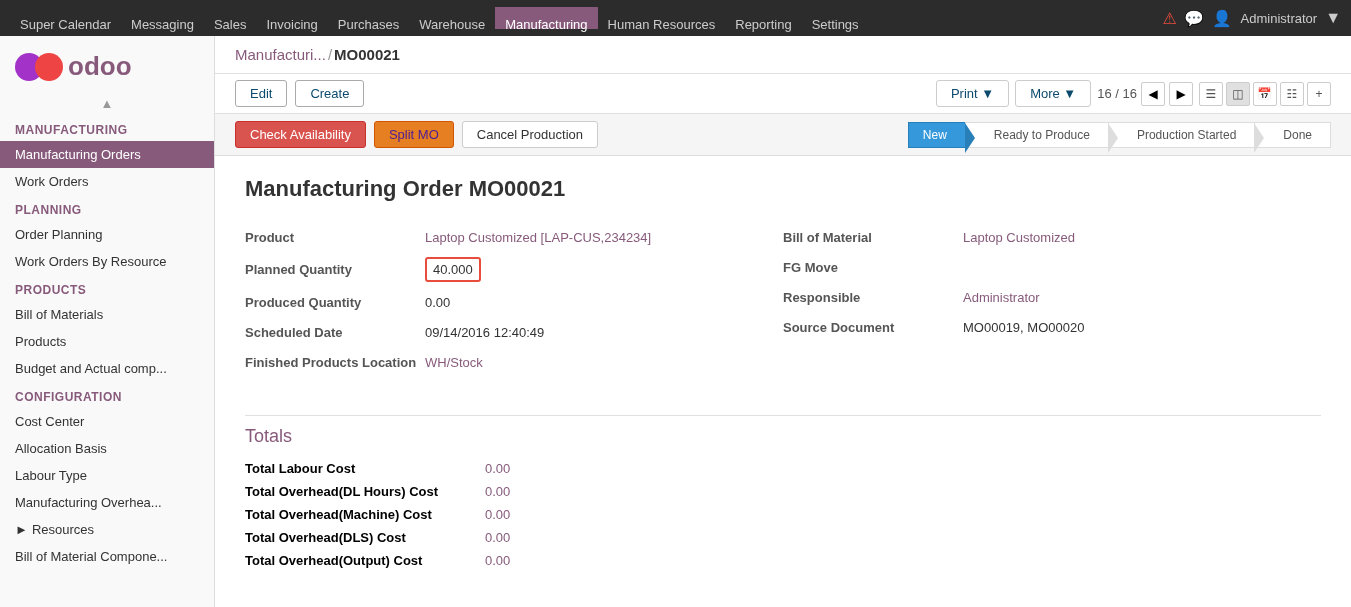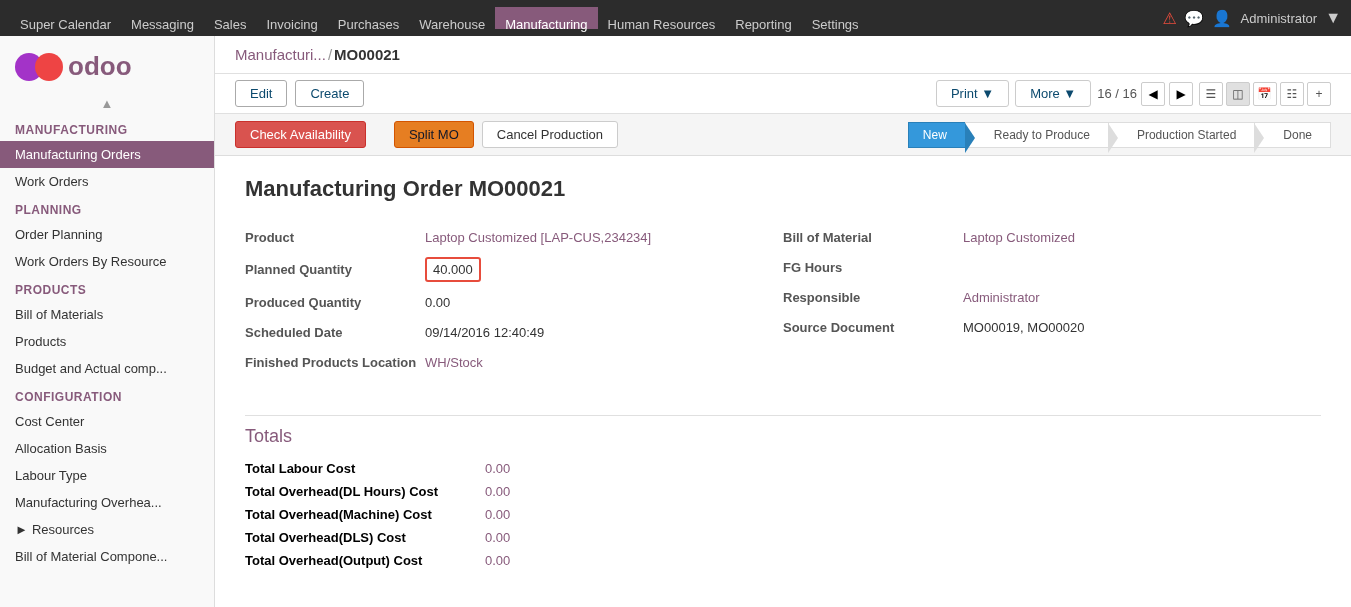--- a/index.html
+++ b/index.html
@@ -204,28 +204,27 @@
       color: #fff;
       border-color: #c9302c;
       padding: 5px 14px;
       border-radius: 3px;
       cursor: pointer;
       font-size: 13px;
       border: 1px solid #c9302c;
     }
     .btn-warning {
       background: #e67e22;
-      color: #0f172a;
+      color: #4c1d95;
       border-color: #d35400;
       padding: 5px 14px;
       border-radius: 3px;
       cursor: pointer;
       font-size: 13px;
       border: 1px solid #d35400;
-      margin-left: 20px;
     }
     .btn-default {
       background: #fff;
       color: #333;
       border: 1px solid #ccc;
       padding: 5px 14px;
       border-radius: 3px;
       cursor: pointer;
       font-size: 13px;
     }
@@ -499,21 +498,21 @@
         </div>
 
         <div>
 
           <div class="form-row">
             <span class="form-label">Bill of Material</span>
             <span class="form-value link">Laptop Customized</span>
           </div>
 
           <div class="form-row">
-            <span class="form-label">FG Hours</span>
+            <span class="form-label">FG Move</span>
             <span class="form-value"></span>
           </div>
 
           <div class="form-row">
             <span class="form-label">Responsible</span>
             <span class="form-value link">Administrator</span>
           </div>
 
           <div class="form-row">
             <span class="form-label">Source Document</span>

